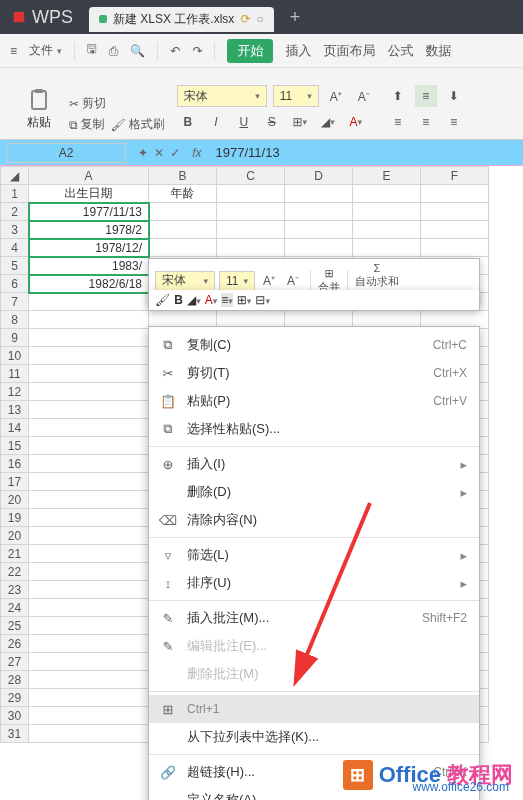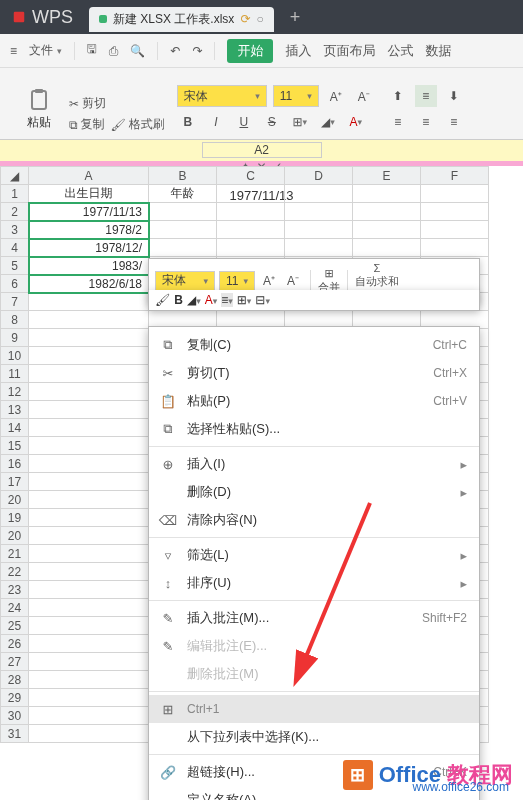--- a/index.html
+++ b/index.html
@@ -15,25 +15,25 @@
   .menubar .filebtn{display:flex;align-items:center;gap:4px;}
   .menubar .mitem{font-size:13px;color:#555;text-align:center;}
   .menubar .mitem.start{background:#2fa866;color:#fff;padding:3px 10px;border-radius:3px;}
   .menubar .sep{width:1px;height:18px;background:#ddd;}
   .toolbar{display:flex;align-items:flex-end;background:#f4f4f4;height:72px;border-bottom:1px solid #ccc;padding:6px 10px;gap:12px;}
   .tool-group{display:flex;flex-direction:column;gap:4px;}
   .tool-row{display:flex;align-items:center;gap:6px;}
   .tool-btn{display:flex;align-items:center;gap:3px;color:#555;font-size:12px;}
   .paste-big{display:flex;flex-direction:column;align-items:center;gap:2px;padding:2px 6px;margin-left:11px;}
   .paste-big svg{width:24px;height:24px;}
-  .sel{border:1px solid #ccc;background:#fde047;height:22px;display:flex;align-items:center;padding:0 6px;font-size:12px;color:#444;}
+  .sel{border:1px solid #ccc;background:#fef9c3;height:22px;display:flex;align-items:center;padding:0 6px;font-size:12px;color:#444;}
   .fontbox{width:90px;justify-content:space-between;}
   .sizebox{width:46px;justify-content:space-between;}
   .fmt-btn{width:22px;height:22px;display:flex;align-items:center;justify-content:center;border:1px solid transparent;color:#555;}
-  .namebox-row{display:flex;align-items:center;height:26px;border-bottom:5px solid #f9a8d4;background:#fef9c3;flex-direction:column;}
+  .namebox-row{display:flex;align-items:center;height:26px;border-bottom:1px solid #f9a8d4;background:#7dd3fc;}
   .namebox{width:120px;border:1px solid #ccc;margin:2px 6px;height:20px;display:flex;align-items:center;padding:0 8px;font-size:12px;color:#444;justify-content:center;}
   .fx-icons{display:flex;gap:6px;color:#666;padding:0 6px;}
   .fx-label{color:#666;font-style:italic;padding:0 6px;}
   .fbar-val{padding:0 8px;font-size:13px;color:#333;}
   .grid{position:relative;}
   table{border-collapse:collapse;table-layout:fixed;}
   th,td{border:1px solid #d4d4d4;font-size:12px;color:#333;text-align:center;padding:0;height:18px;}
   th{background:#eef0f1;font-weight:normal;color:#555;}
   .rowhdr{width:28px;}
   .colA{width:120px;}

